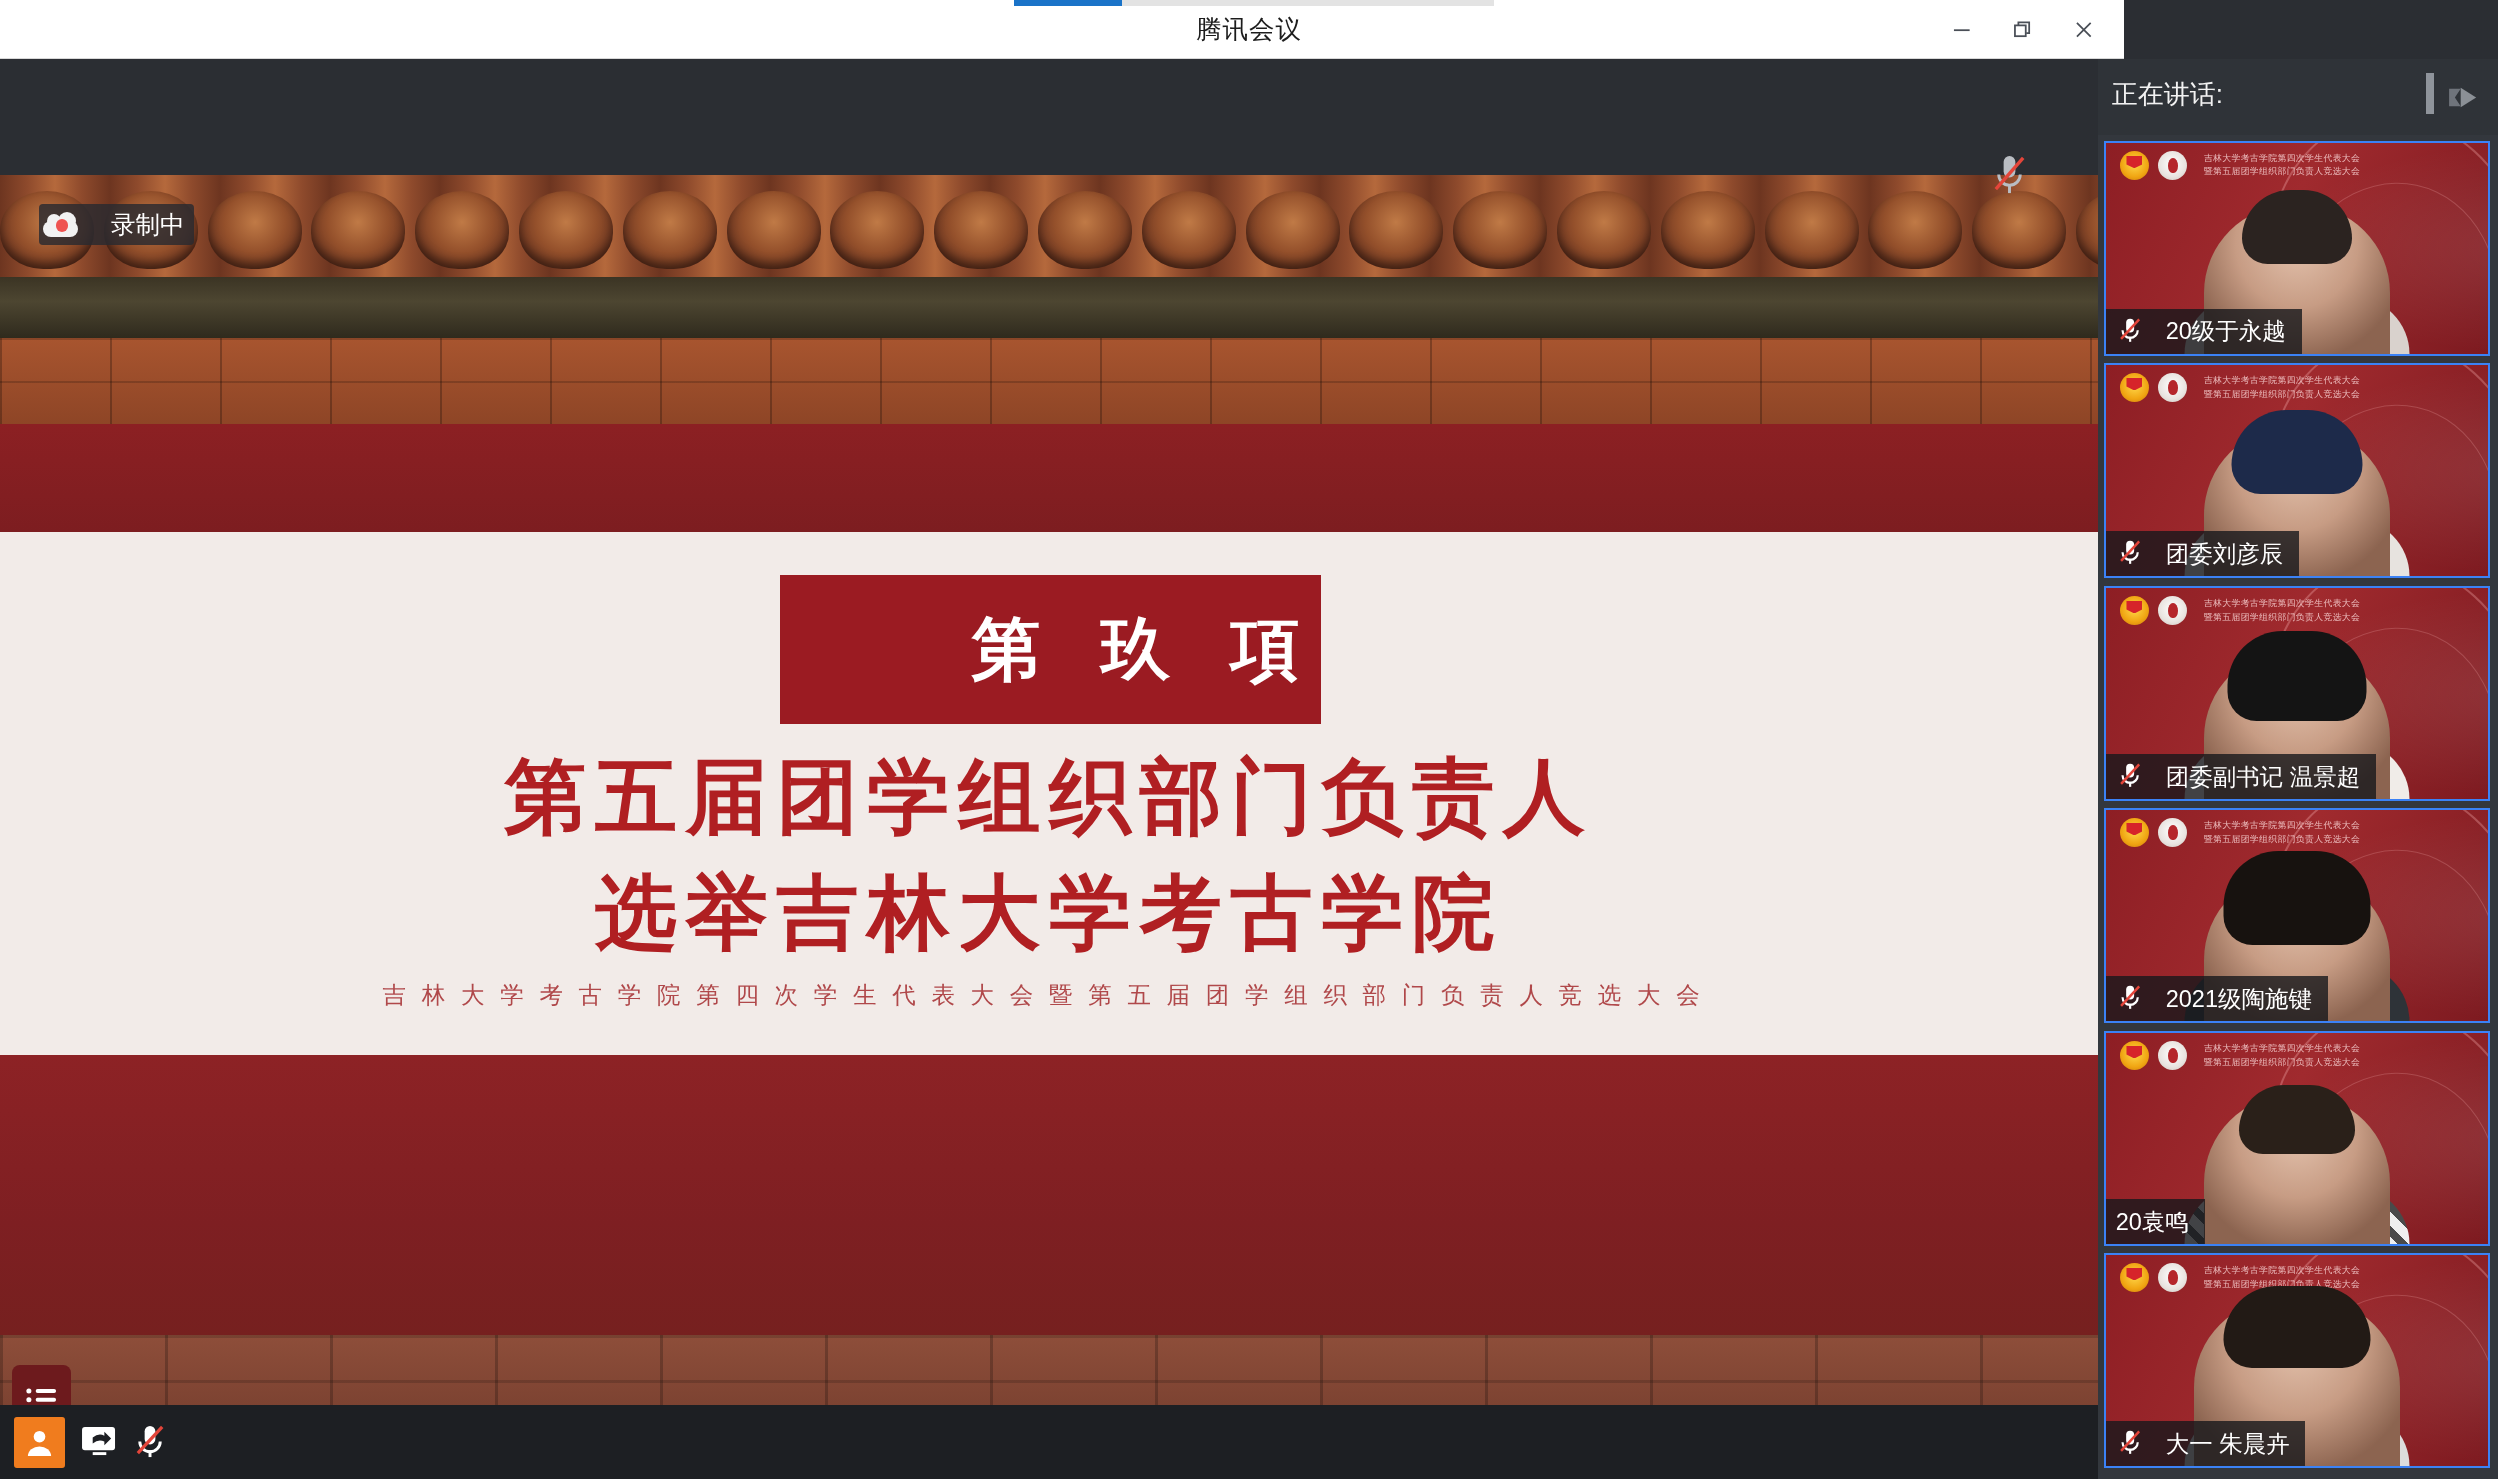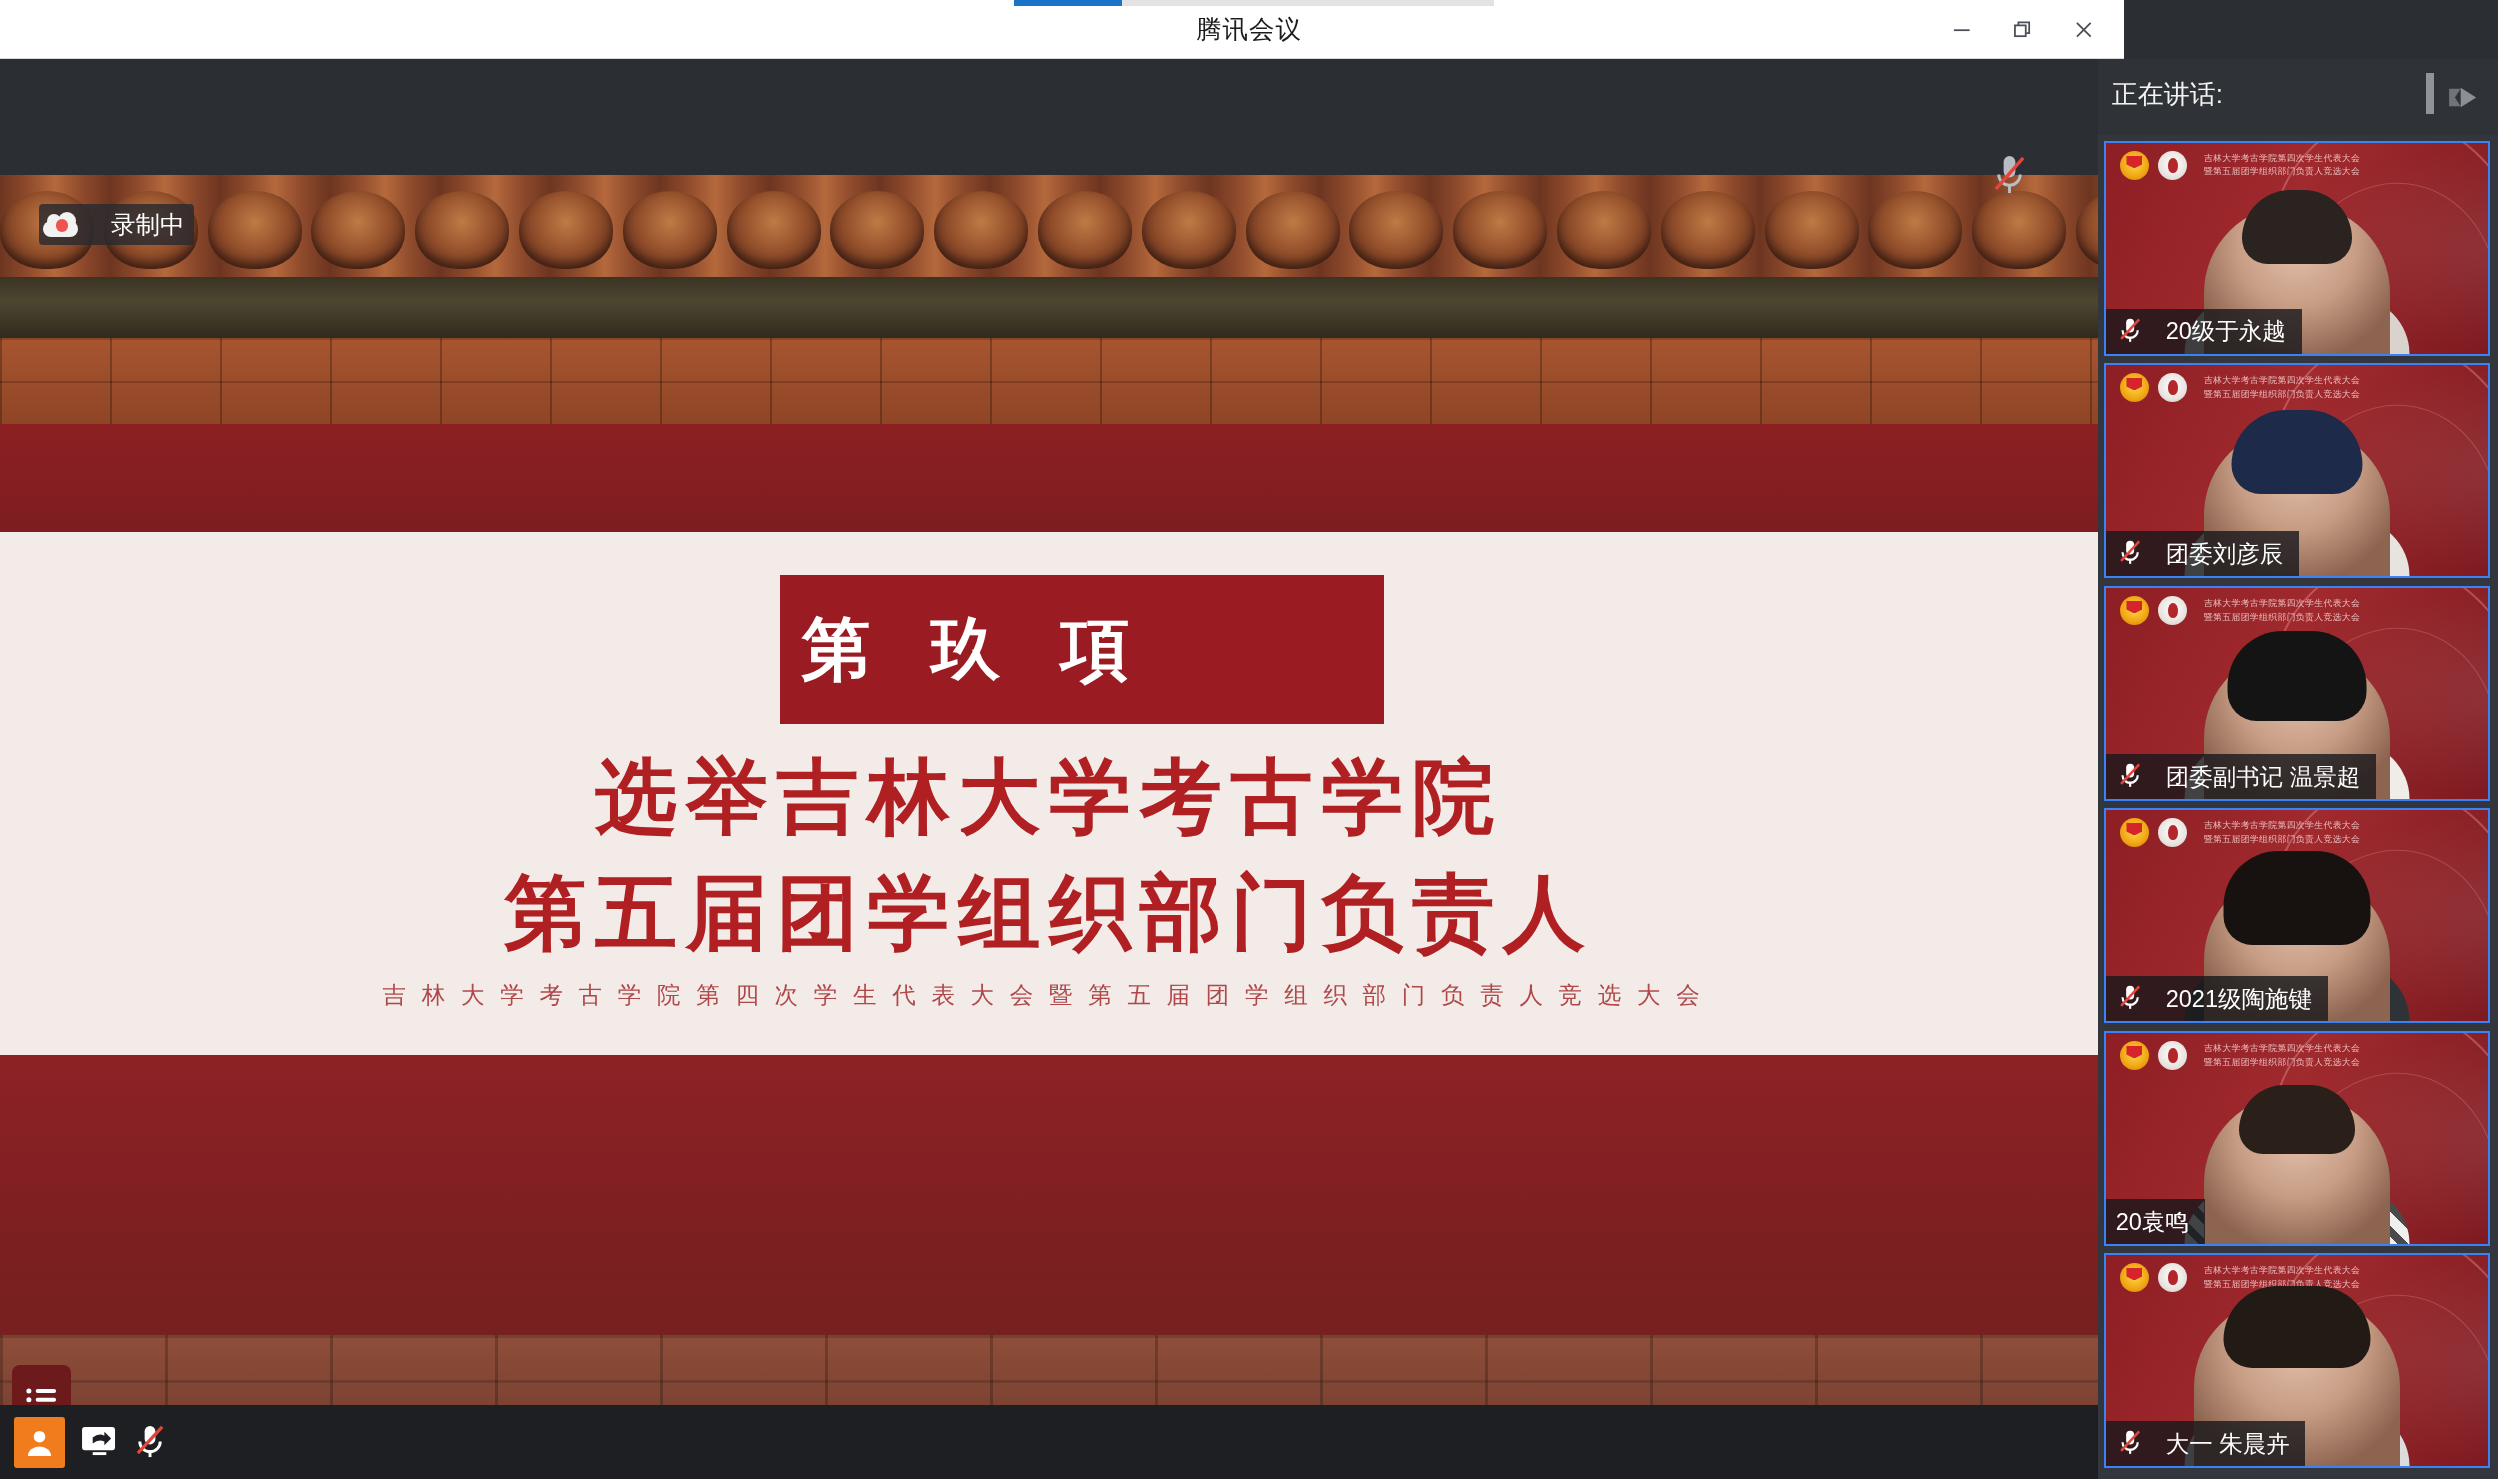--- a/index.html
+++ b/index.html
@@ -129,23 +129,23 @@
   .wall-top {
     position: absolute; left: 0; top: 249px; width: 100%; height: 108px;
     background: linear-gradient(#8c2023, #7d1d20);
   }
   
   .panel {
     position: absolute; left: 0; top: 357px; width: 2098px; height: 523px;
     background: #f2ebe8;
   }
   .banner {
-    position: absolute; left: 780px; top: 43px; width: 604px; height: 149px;
+    position: absolute; left: 780px; top: 43px; width: 541px; height: 149px;
     background: #9b1b22;
-    display: flex; align-items: center; justify-content: flex-start;
+    display: flex; align-items: center; justify-content: flex-end;
   }
   .banner-text {
     color: #ffffff; font-size: 69px; letter-spacing: 21.6px;
     text-indent: 21.6px;
     font-family: "Liberation Serif", "DejaVu Serif", serif;
     font-weight: 700;
   }
   .head-lines {
     position: absolute; left: 0; top: 208px; width: 2098px;
     text-align: center;
@@ -384,22 +384,22 @@
       </div>
       <div class="eave-beam"></div>
       <div class="eave-bricks"></div>
       <div class="wall-top"></div>
 
       <div class="panel">
         <div class="banner">
           <div class="banner-text">第 玖 項</div>
         </div>
         <div class="head-lines">
+          <div class="head-line">第五届团学组织部门负责人</div>
           <div class="head-line">选举吉林大学考古学院</div>
-          <div class="head-line">第五届团学组织部门负责人</div>
         </div>
         <div class="subtitle">吉林大学考古学院第四次学生代表大会暨第五届团学组织部门负责人竞选大会</div>
       </div>
 
       <div class="wall-bottom"></div>
       <div class="wall-base"></div>
 
       <div class="slide-ctrl">
         <svg width="33" height="25.5" viewBox="0 0 34 26">
           <circle cx="4" cy="4" r="2.6" fill="#ffffff"></circle>

